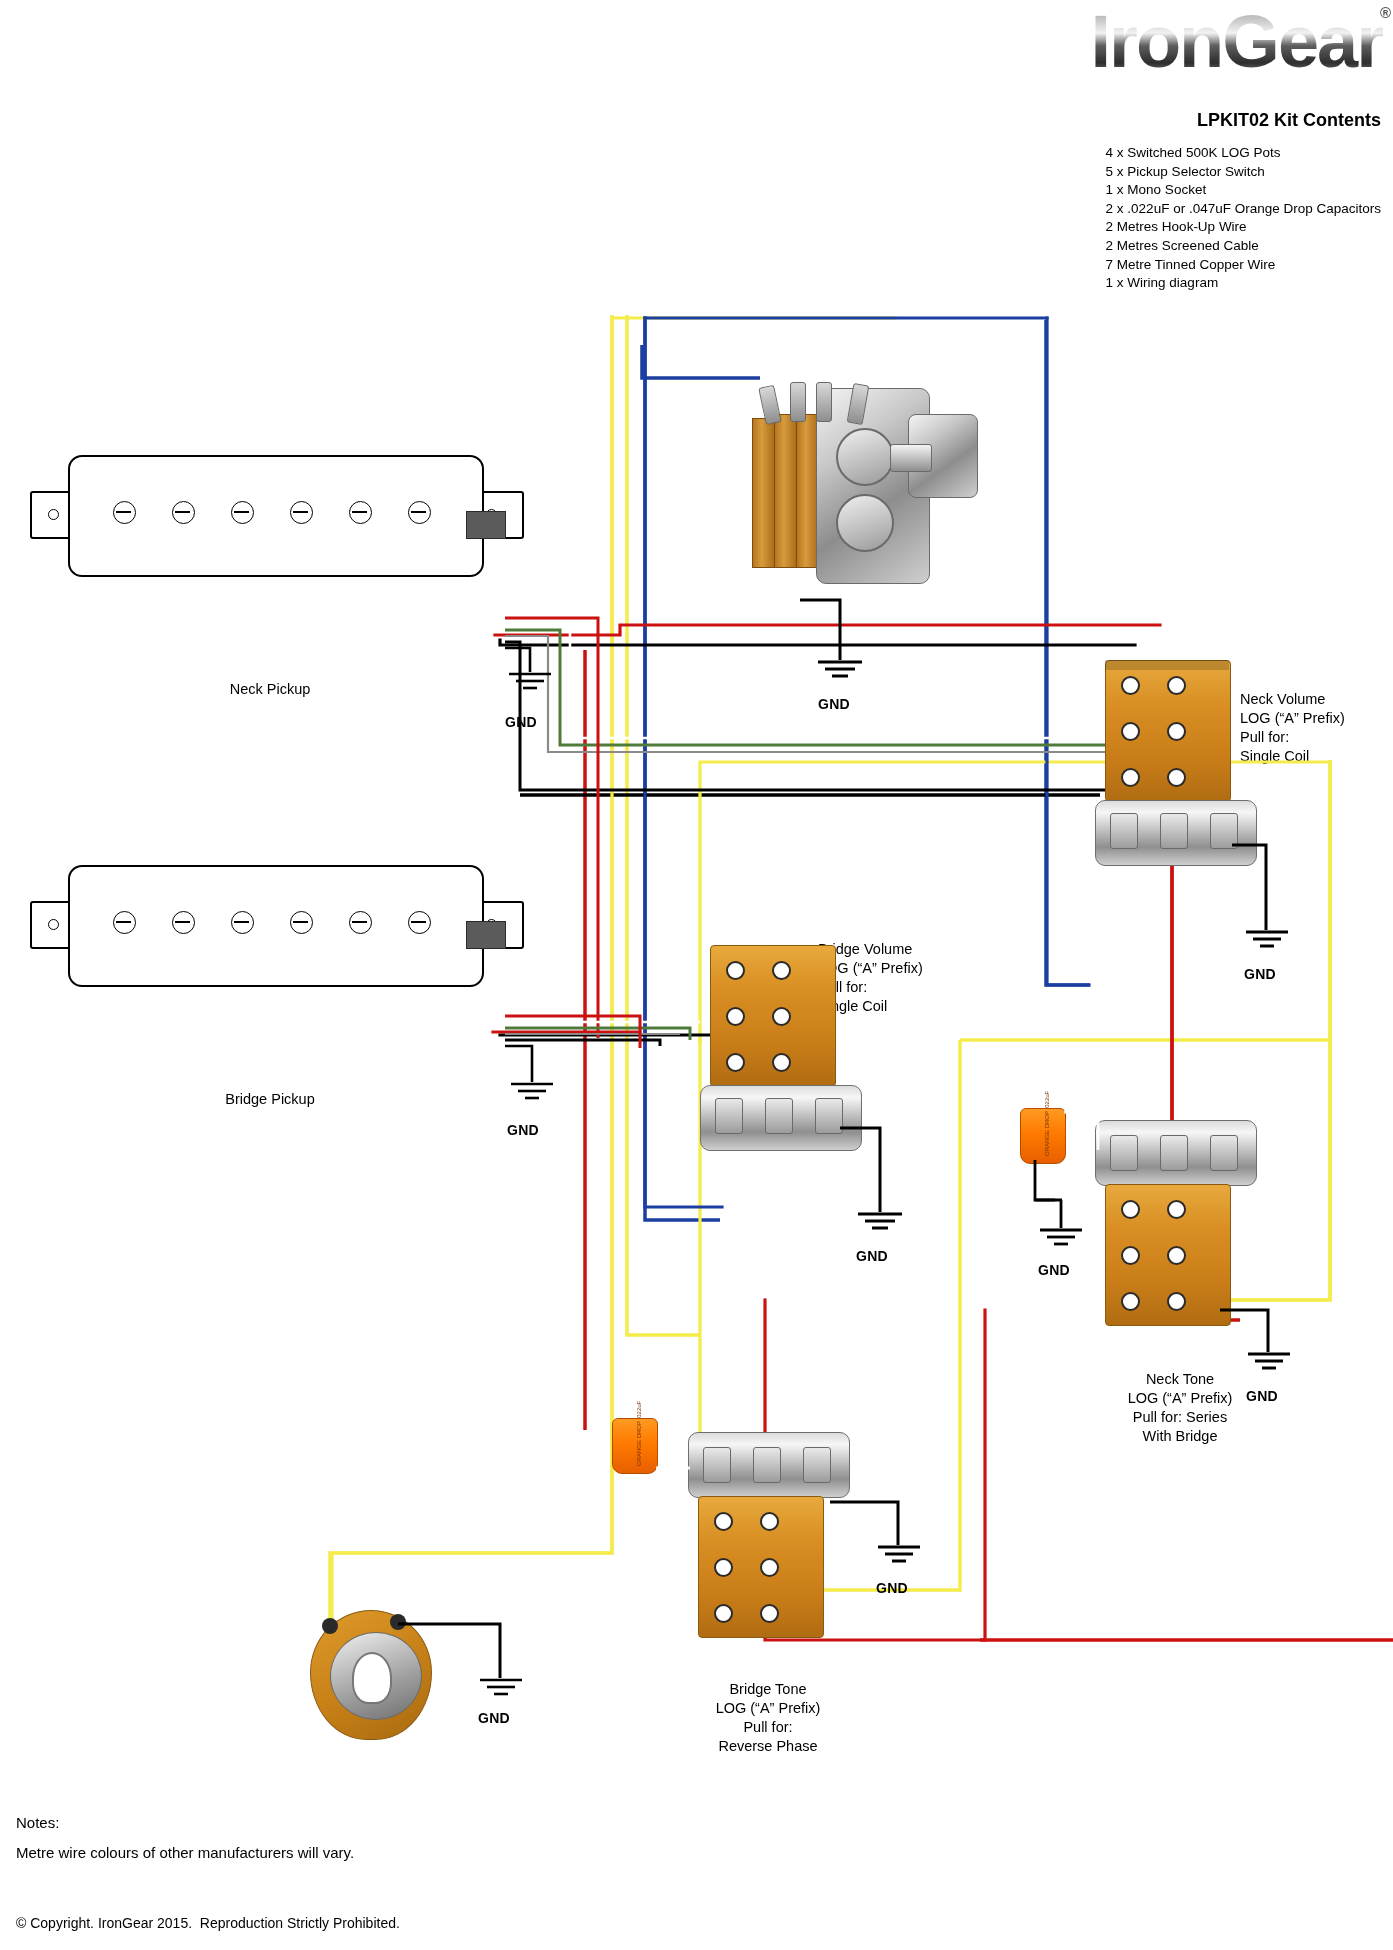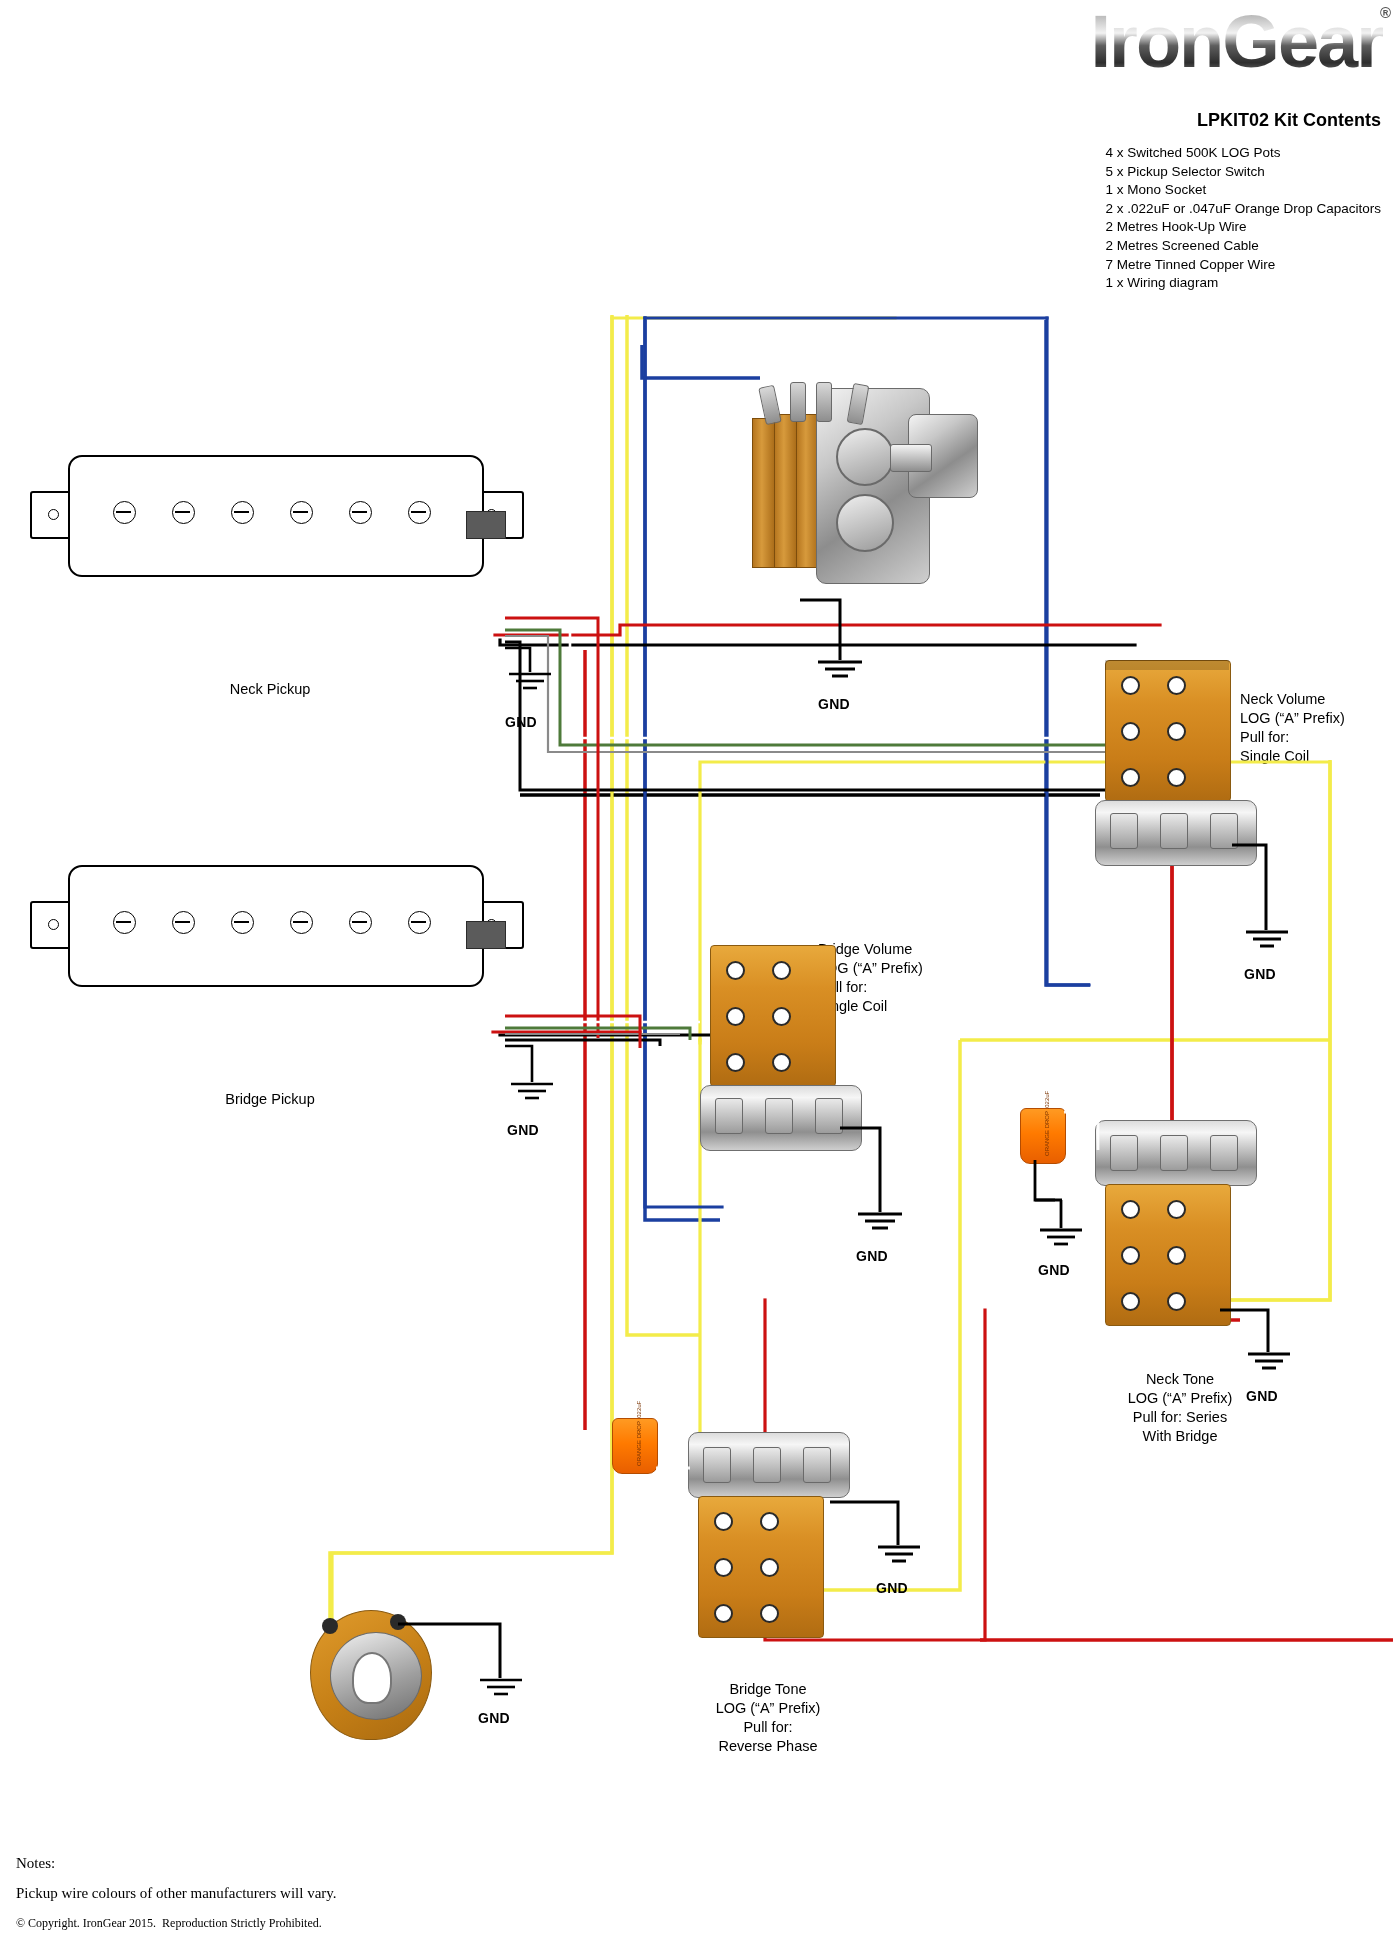--- a/index.html
+++ b/index.html
@@ -17,21 +17,21 @@
   .kit-title{position:absolute;right:12px;top:110px;font-size:18px;font-weight:bold;text-align:right;}
   .kit-list{position:absolute;right:12px;top:144px;text-align:left;font-size:13.5px;line-height:18.6px;}
 
   
   .lbl{position:absolute;font-size:14.5px;line-height:19px;white-space:pre;}
   .lbl.center{text-align:center;}
   .gnd{position:absolute;font-size:14px;font-weight:bold;letter-spacing:.3px;}
 
   
   .notes{position:absolute;left:16px;bottom:12px;font-size:15px;line-height:30px;}
-  .notes div{white-space:pre;font-family:Liberation Serif, serif;}
+  .notes div{white-space:pre;}
 
   
   .pickup{position:absolute;}
   .pu-body{position:absolute;border:2px solid #000;border-radius:14px;background:#fff;}
   .pu-ear{position:absolute;border:2px solid #000;background:#fff;border-radius:3px;}
   .pu-ear .hole{position:absolute;width:9px;height:9px;border:1.6px solid #000;border-radius:50%;background:#fff;}
   .screw{position:absolute;width:21px;height:21px;border:1.8px solid #000;border-radius:50%;background:#fff;}
   .screw:after{content:"";position:absolute;left:2px;top:8.5px;width:15px;height:2px;background:#000;}
   .pu-cable{position:absolute;background:#5b5b5b;border:1px solid #2b2b2b;}
 
@@ -375,17 +375,17 @@
       <path d="M398,1624 L500,1624 L500,1678" stroke="#000000"></path>
       <path d="M480,1680 L522,1680" stroke="#000000" stroke-width="2.6"></path>
       <path d="M487,1687 L515,1687" stroke="#000000" stroke-width="2.6"></path>
       <path d="M494,1694 L508,1694" stroke="#000000" stroke-width="2.6"></path>
     </g>
   </svg>
   <div class="gnd" style="left:478px;top:1710px;">GND</div>
 
   <div class="notes">
     <div>Notes:</div>
-    <div>Pickup wire colours of other manufacturers will vary.</div>
-    <div style="font-size:12px;">© Copyright. IronGear 2015.  Reproduction Strictly Prohibited.</div>
+    <div>Metre wire colours of other manufacturers will vary.</div>
+    <div style="font-size:14px;margin-top:40px;">© Copyright. IronGear 2015.  Reproduction Strictly Prohibited.</div>
   </div>
 
 </div>
 
 </body></html>

